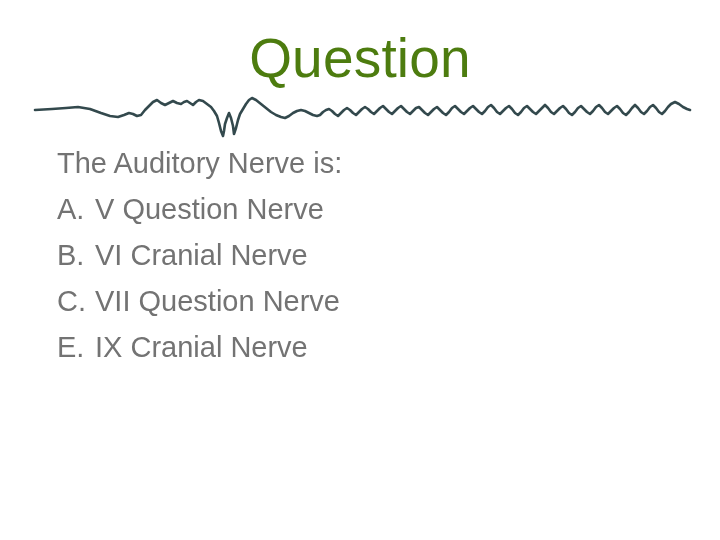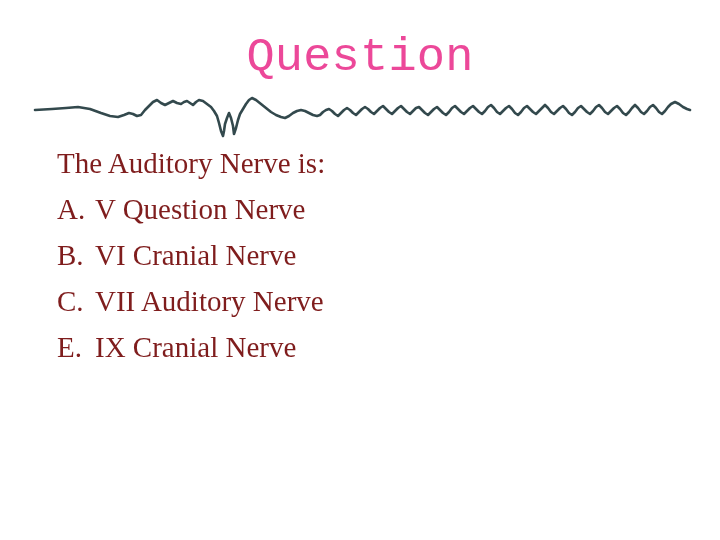--- a/index.html
+++ b/index.html
@@ -21,25 +21,25 @@
     background: #ffffff;
   }
 
   
   .slide-title {
     position: absolute;
     left: 0;
     top: 34px;
     width: 720px;
     text-align: center;
-    font-family: Liberation Mono, monospace;
-    font-size: 47px;
+    font-family: Liberation Sans, sans-serif;
+    font-size: 55px;
     line-height: 48px;
     font-weight: 400;
-    color: #ec4899;
+    color: #4d7c0f;
     letter-spacing: 0.2px;
     white-space: nowrap;
   }
 
   
   .divider {
     position: absolute;
     left: 0;
     top: 82px;
     width: 720px;
@@ -52,24 +52,24 @@
   }
 
   
   .body-block {
     position: absolute;
     left: 57px;
     top: 140px;
     width: 640px;
   }
   .body-line {
-    font-family: Liberation Serif, serif;
+    font-family: Liberation Sans, sans-serif;
     font-size: 29px;
     line-height: 46px;
-    color: #7f1d1d;
+    color: #737373;
     white-space: nowrap;
   }
   .stem {
     
   }
   .option {
     display: block;
   }
   .option-letter {
     display: inline-block;
@@ -99,21 +99,21 @@
 
     <div class="body-line option">
       <span class="option-letter">A.</span><span class="option-text">V Question Nerve</span>
     </div>
 
     <div class="body-line option">
       <span class="option-letter">B.</span><span class="option-text">VI Cranial Nerve</span>
     </div>
 
     <div class="body-line option">
-      <span class="option-letter">C.</span><span class="option-text">VII Auditory Nerve</span>
+      <span class="option-letter">C.</span><span class="option-text">VII Question Nerve</span>
     </div>
 
 
     <div class="body-line option">
       <span class="option-letter">E.</span><span class="option-text">IX Cranial Nerve</span>
     </div>
 
   </div>
 </div>
 

